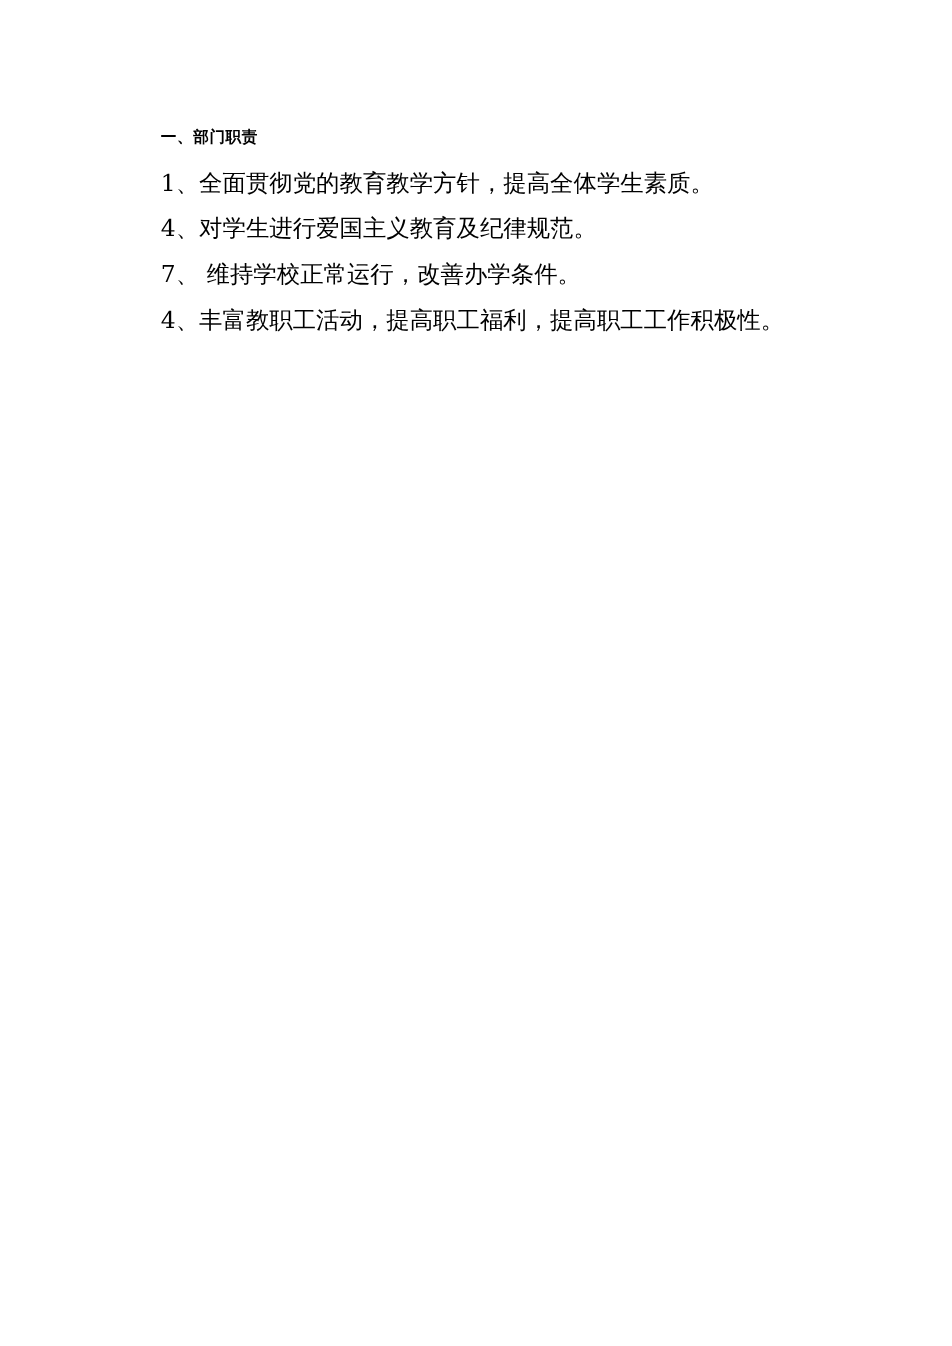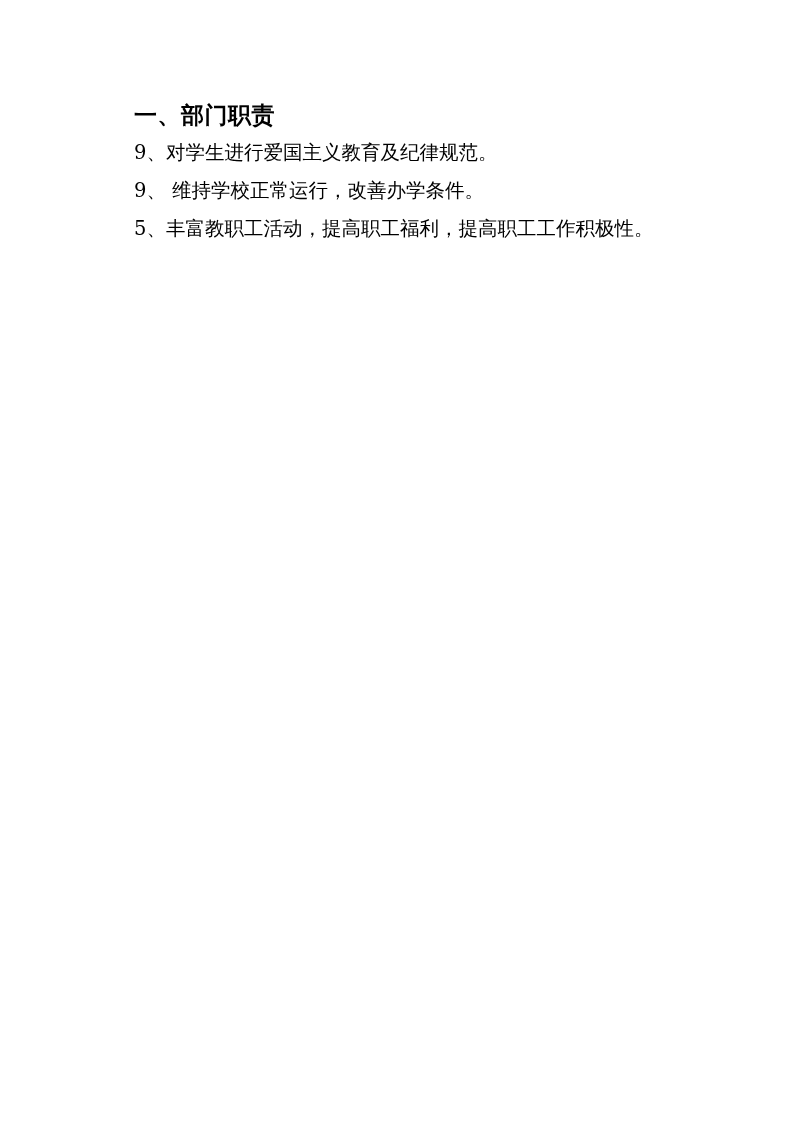--- a/index.html
+++ b/index.html
@@ -21,21 +21,21 @@
     box-sizing: border-box;
     padding: 96px 96px 90px 96px;
   }
   .doc-body {
     font-size: 19.5px;
     line-height: 38px;
   }
   .heading {
     font-weight: bold;
     font-family: "DejaVu Sans", "Liberation Sans", sans-serif;
-    font-size: 23px;
+    font-size: 13px;
     line-height: 38px;
     text-indent: 38px;
     letter-spacing: 0.5px;
     margin: 0;
   }
   .para {
     margin: 0;
     text-indent: 38px;
     text-align: justify;
     text-justify: inter-ideograph;
@@ -45,20 +45,21 @@
   }
 </style>
 </head>
 <body>
 
 <div class="page">
   <div class="doc-body">
 
     <div>
       <p class="heading">一、部门职责</p>
-      <p class="para list-item">9、对学生进行爱国主义教育及纪律规范。</p>
-      <p class="para list-item">9、 维持学校正常运行，改善办学条件。</p>
-      <p class="para list-item">5、丰富教职工活动，提高职工福利，提高职工工作积极性。</p>
+      <p class="para list-item">1、全面贯彻党的教育教学方针，提高全体学生素质。</p>
+      <p class="para list-item">4、对学生进行爱国主义教育及纪律规范。</p>
+      <p class="para list-item">7、 维持学校正常运行，改善办学条件。</p>
+      <p class="para list-item">4、丰富教职工活动，提高职工福利，提高职工工作积极性。</p>
     </div>
 
 
   </div>
 </div>
 
 </body></html>

